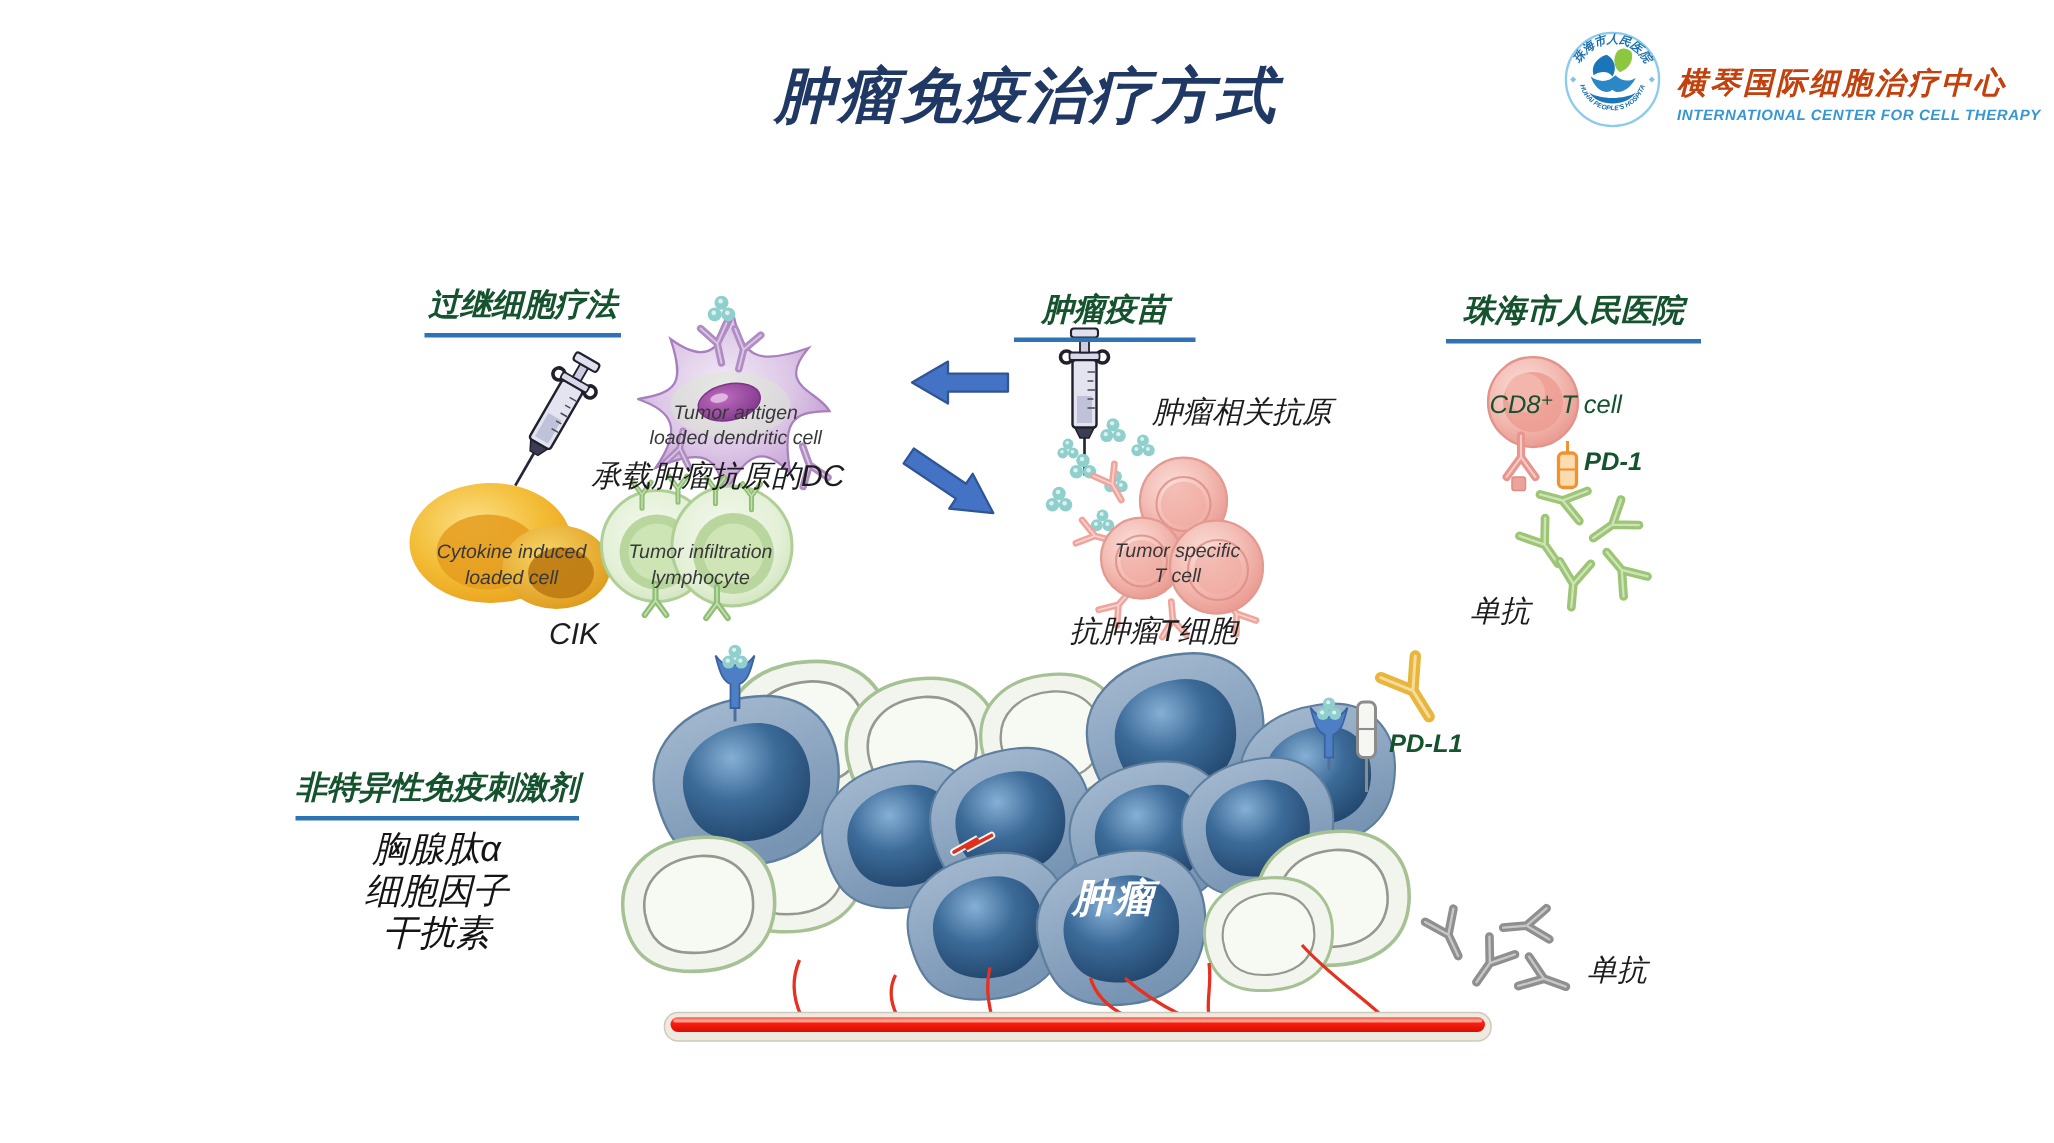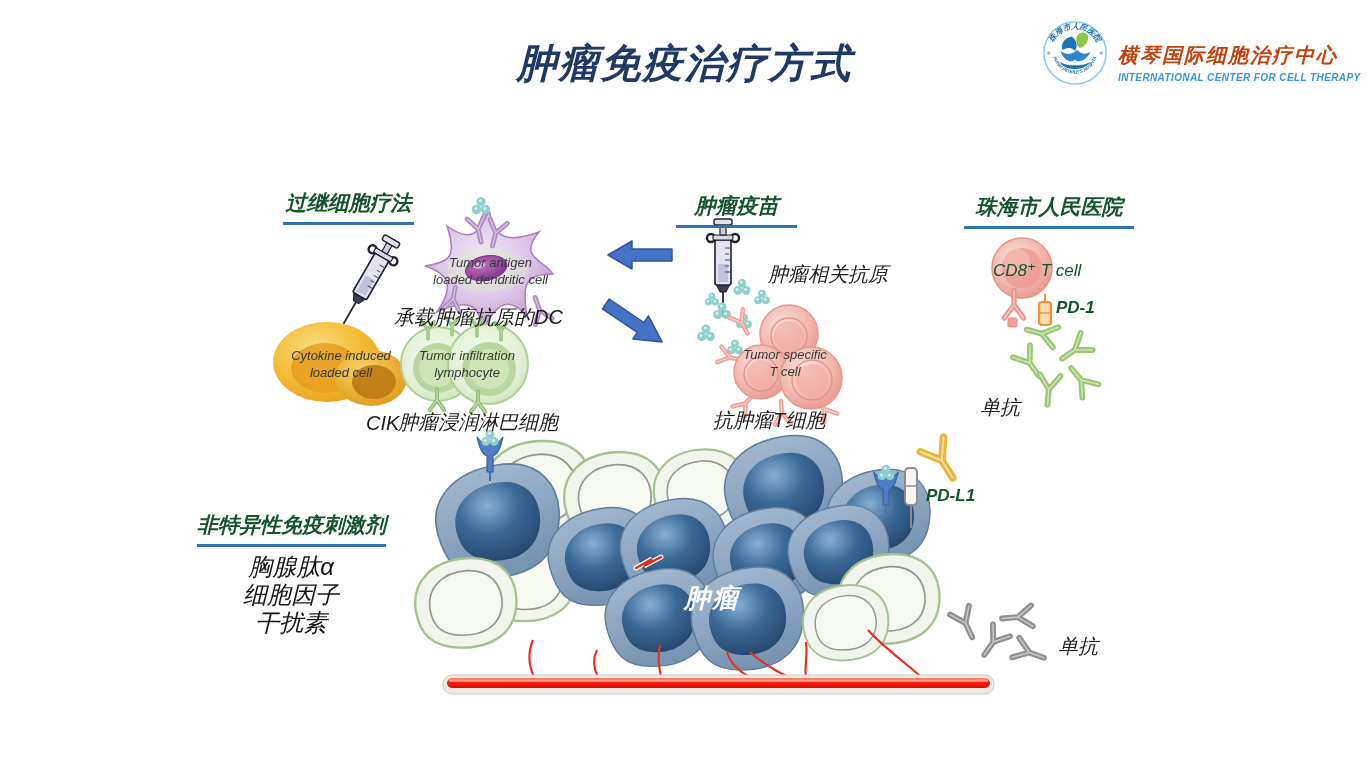--- a/index.html
+++ b/index.html
@@ -5,21 +5,21 @@
   html,body{margin:0;padding:0;background:#fff;}
   .slide{position:relative;width:1369px;height:762px;background:#ffffff;overflow:hidden;
          font-family:"Liberation Sans","DejaVu Sans",sans-serif;font-style:italic;}
   .art{position:absolute;left:0;top:0;width:1369px;height:762px;}
   .lbl{position:absolute;color:#1a1a1a;white-space:nowrap;}
   .title{position:absolute;left:0;right:0;top:36px;text-align:center;
          font-size:40px;font-weight:bold;color:#203864;letter-spacing:2px;}
   .hdr{position:absolute;font-size:21px;font-weight:bold;color:#14532d;
        text-align:center;padding-bottom:5px;border-bottom:3px solid #2E74B5;}
   .zh{font-size:20px;color:#1c1c1c;}
-  .en{position:absolute;font-size:13px;line-height:17px;color:#383838;text-align:center;white-space:normal;}
+  .en{position:absolute;font-size:13px;line-height:17px;color:#383838;text-align:center;white-space:normal;margin-top:12px;}
   .small{font-size:17px;color:#14532d;}
   .bold{font-weight:bold;}
   .tumor-label{position:absolute;font-size:26px;font-weight:bold;color:#ffffff;letter-spacing:2px;}
   .stim{position:absolute;left:197px;top:553px;width:188px;text-align:center;
         font-size:24px;line-height:28px;color:#141414;}
   .logo{position:absolute;left:1042px;top:20px;display:flex;align-items:flex-start;}
   .logo-text{margin-left:10px;padding-top:22px;}
   .logo-zh{font-size:20px;font-weight:bold;color:#c2410c;letter-spacing:2px;}
   .logo-en{font-size:10px;font-weight:bold;color:#3797D3;letter-spacing:0.4px;margin-top:3px;}
 </style>
@@ -312,36 +312,35 @@
   <div class="lbl zh" style="left:394px;top:304px;">承载肿瘤抗原的DC</div>
   <div class="en" style="left:286px;top:347px;width:110px;">
     <span>Cytokine induced</span><br>
     <span>loaded cell</span>
   </div>
   <div class="en" style="left:408px;top:347px;width:118px;">
     <span>Tumor infiltration</span><br>
     <span>lymphocyte</span>
   </div>
   <div class="lbl zh" style="left:318px;top:412px;margin-left:48px;">CIK</div>
-  <div class="lbl zh" style="left:398px;top:409px;">肿瘤浸润淋巴细胞</div>
 
   <div class="lbl zh" style="left:768px;top:261px;">肿瘤相关抗原</div>
   <div class="en" style="left:735px;top:346px;width:100px;">
     <span>Tumor specific</span><br>
     <span>T cell</span>
   </div>
   <div class="lbl zh" style="left:713px;top:407px;">抗肿瘤T细胞</div>
 
   <div class="lbl small" style="left:993px;top:260px;">CD8⁺ T cell</div>
   <div class="lbl small bold" style="left:1056px;top:298px;">PD-1</div>
   <div class="lbl zh" style="left:980px;top:394px;">单抗</div>
 
   <div class="stim">
     <div>胸腺肽α</div>
     <div>细胞因子</div>
     <div>干扰素</div>
   </div>
 
-  <div class="tumor-label" style="left:684px;top:581px;">肿瘤</div>
+  <div class="tumor-label" style="left:715px;top:581px;">肿瘤</div>
   <div class="lbl small bold" style="left:926px;top:486px;">PD-L1</div>
   <div class="lbl zh" style="left:1058px;top:633px;">单抗</div>
 
 </div>
 
 </body></html>

